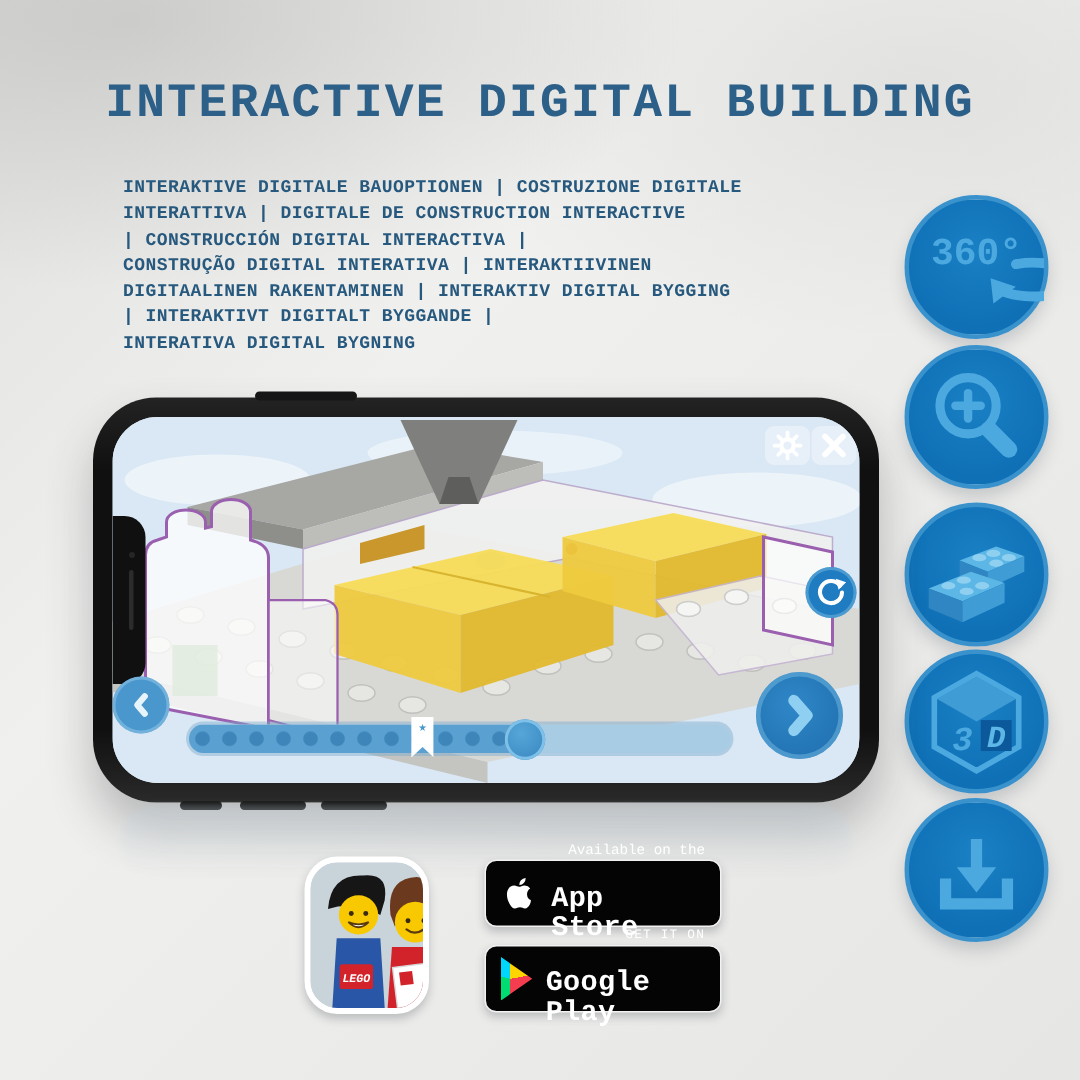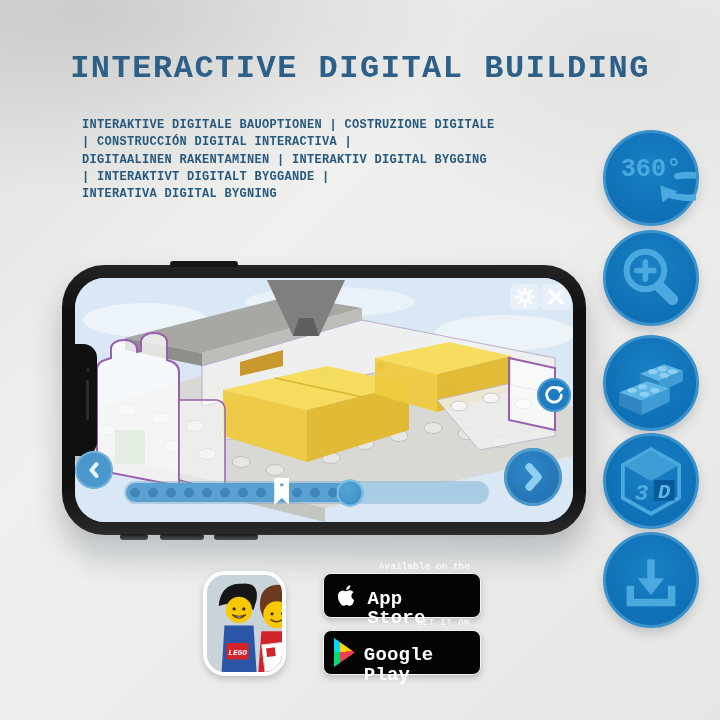--- a/index.html
+++ b/index.html
@@ -83,21 +83,23 @@
     background:conic-gradient(from 0deg at 30% 50%, #ffd500 0deg 80deg, #f43e4f 80deg 180deg, #00dc72 180deg 282deg, #00d7fe 282deg 360deg);}
 </style>
 </head>
 <body>
 
 <div class="page">
 
   <div class="title">INTERACTIVE DIGITAL BUILDING</div>
   <div class="subtitle">
     <div>INTERAKTIVE DIGITALE BAUOPTIONEN | COSTRUZIONE DIGITALE</div>
+    <div>INTERATTIVA | DIGITALE DE CONSTRUCTION INTERACTIVE</div>
     <div>| CONSTRUCCIÓN DIGITAL INTERACTIVA |</div>
+    <div>CONSTRUÇÃO DIGITAL INTERATIVA | INTERAKTIIVINEN</div>
     <div>DIGITAALINEN RAKENTAMINEN | INTERAKTIV DIGITAL BYGGING</div>
     <div>| INTERAKTIVT DIGITALT BYGGANDE |</div>
     <div>INTERATIVA DIGITAL BYGNING</div>
   </div>
 
   <div class="feature" style="top:130px;">
     <svg viewBox="0 0 96 96">
       <text x="48" y="46" text-anchor="middle" font-size="27" font-weight="bold" fill="#4ba9e0">360°</text>
       <path d="M76,46 a30,12 0 1 1 -12,18" fill="none" stroke="#4ba9e0" stroke-width="7" stroke-linecap="round"></path>
       <polygon points="58,56 76,62 60,74" fill="#4ba9e0"></polygon>

